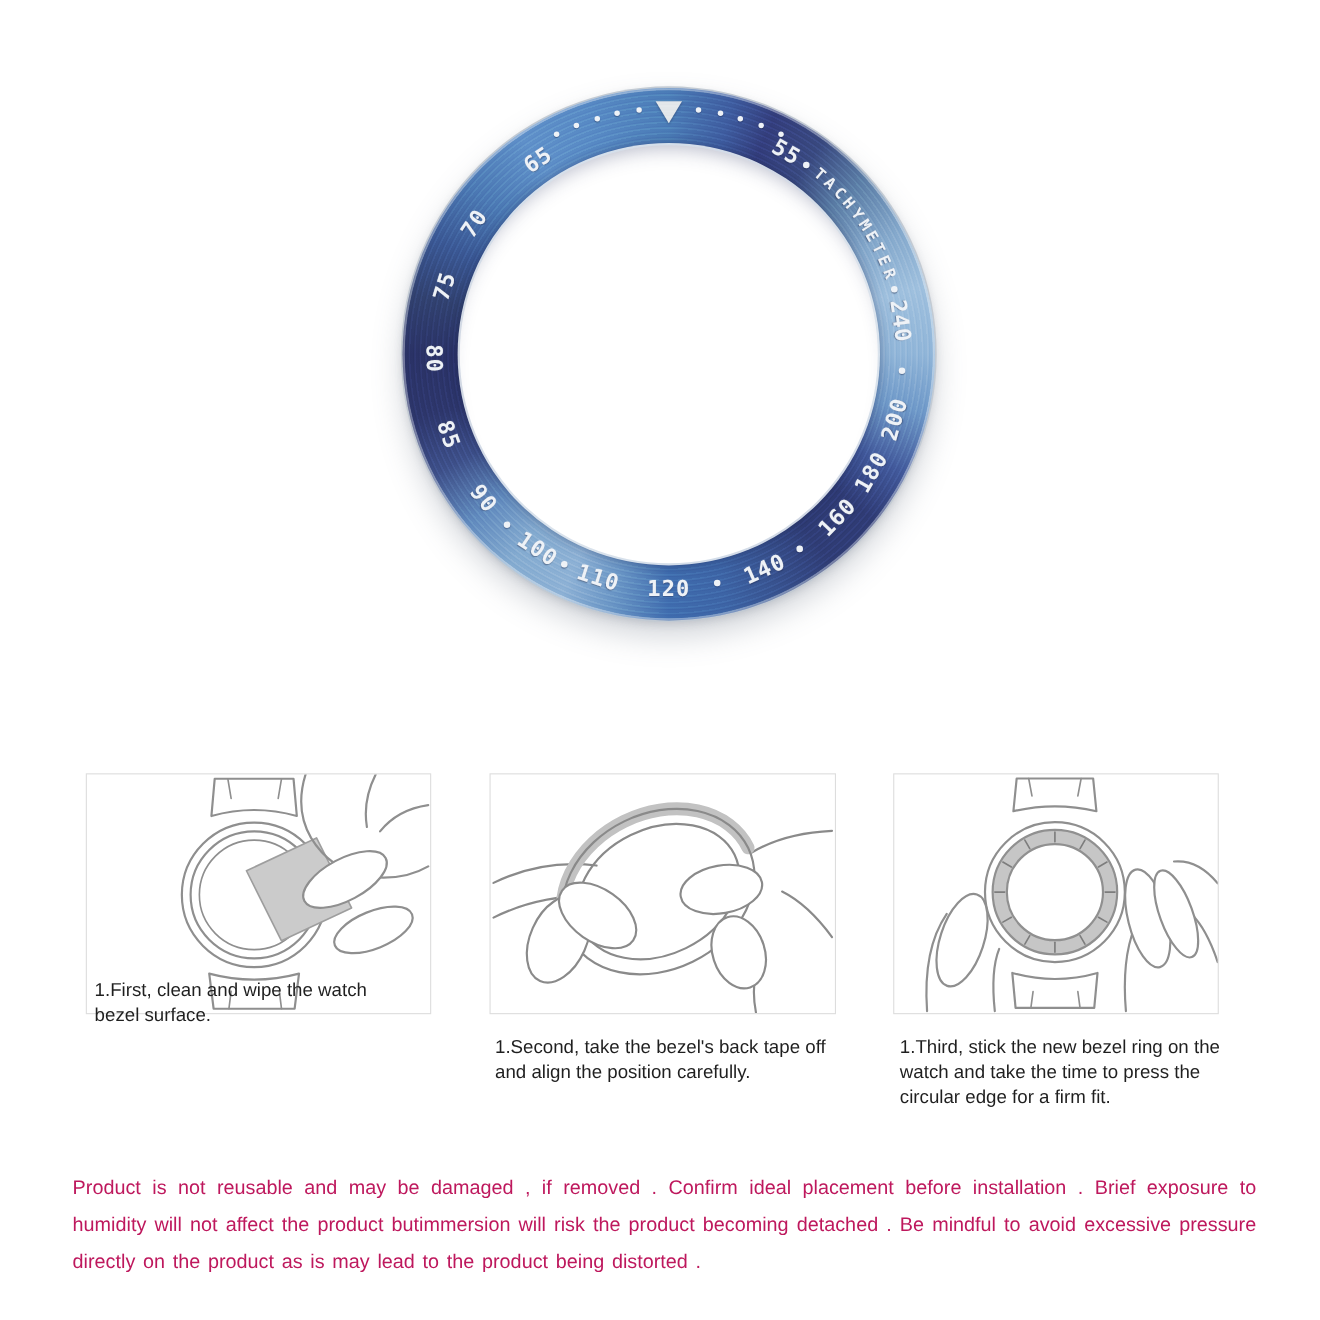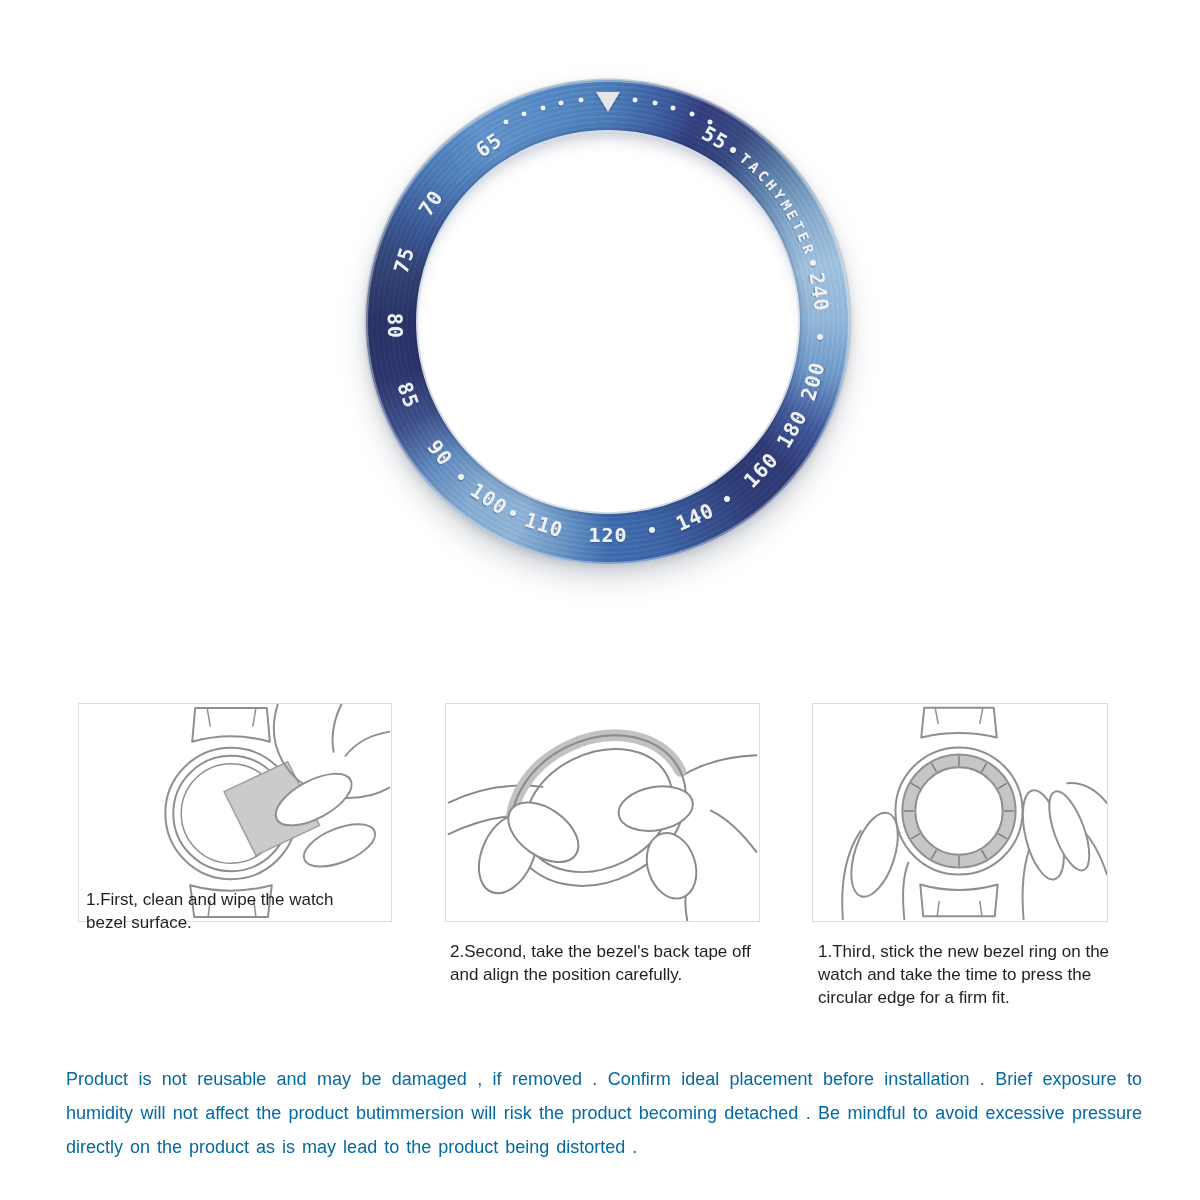--- a/index.html
+++ b/index.html
@@ -52,21 +52,21 @@
   .panel svg{display:block;width:100%;height:100%;}
 
   .caption{position:absolute;color:#1f1f1f;font-size:17px;line-height:23px;}
   #caption-1{left:86px;top:888px;width:292px;}
   #caption-2{left:450px;top:940px;width:305px;}
   #caption-3{left:818px;top:940px;width:300px;}
 
   
   #disclaimer{
     position:absolute;left:66px;top:1062px;width:1076px;
-    color:#0369a1;font-size:18px;line-height:34px;text-align:justify;word-spacing:2px;
+    color:#be185d;font-size:18px;line-height:34px;text-align:justify;word-spacing:2px;
   }
 </style>
 </head>
 <body>
 
 <div id="bezel-wrap">
   <div id="bezel-ring" style="background: conic-gradient(rgb(75, 124, 183) 0deg, rgb(62, 92, 159) 14deg, rgb(51, 61, 123) 24deg, rgb(57, 73, 127) 36deg, rgb(91, 125, 166) 48deg, rgb(133, 169, 204) 62deg, rgb(159, 192, 222) 75deg, rgb(144, 181, 216) 90deg, rgb(110, 152, 200) 103deg, rgb(65, 88, 154) 117deg, rgb(47, 59, 116) 129deg, rgb(47, 60, 116) 142deg, rgb(55, 80, 140) 154deg, rgb(61, 100, 165) 167deg, rgb(63, 108, 174) 180deg, rgb(103, 147, 196) 192deg, rgb(141, 177, 213) 204deg, rgb(132, 171, 208) 217deg, rgb(96, 137, 189) 230deg, rgb(61, 79, 136) 243deg, rgb(45, 54, 107) 256deg, rgb(42, 50, 102) 270deg, rgb(49, 65, 111) 283deg, rgb(58, 87, 147) 296deg, rgb(75, 120, 179) 310deg, rgb(95, 144, 201) 326deg, rgb(87, 137, 196) 342deg, rgb(75, 124, 183) 360deg);">
     <div id="bezel-triangle"></div>
 
   <span class="bz-label" style="left: 348.5px; top: 57.5366px; transform: translate(-50%, -50%) rotate(30deg);">55</span>
@@ -180,16 +180,16 @@
     <ellipse cx="62" cy="150" rx="20" ry="44" transform="rotate(18 62 150)" fill="#ffffff"></ellipse>
     <path d="M212,215 Q208,168 220,138"></path>
     <path d="M296,98 Q278,76 256,78"></path>
     <path d="M296,170 Q286,140 272,126"></path>
     <ellipse cx="232" cy="130" rx="18" ry="46" transform="rotate(-14 232 130)" fill="#ffffff"></ellipse>
     <ellipse cx="258" cy="126" rx="15" ry="42" transform="rotate(-20 258 126)" fill="#ffffff"></ellipse>
   </svg>
 </div>
 
 <div class="caption" id="caption-1">1.First, clean and wipe the watch bezel surface.</div>
-<div class="caption" id="caption-2">2.Second, take the bezel's back tape off and align the position carefully.</div>
+<div class="caption" id="caption-2">1.Second, take the bezel's back tape off and align the position carefully.</div>
 <div class="caption" id="caption-3">1.Third, stick the new bezel ring on the watch and take the time to press the circular edge for a firm fit.</div>
 
 <div id="disclaimer">Product is not reusable and may be damaged , if removed . Confirm ideal placement before installation . Brief exposure to humidity will not affect the product butimmersion will risk the product becoming detached . Be mindful to avoid excessive pressure directly on the product as is may lead to the product being distorted .</div>
 
 </body></html>

